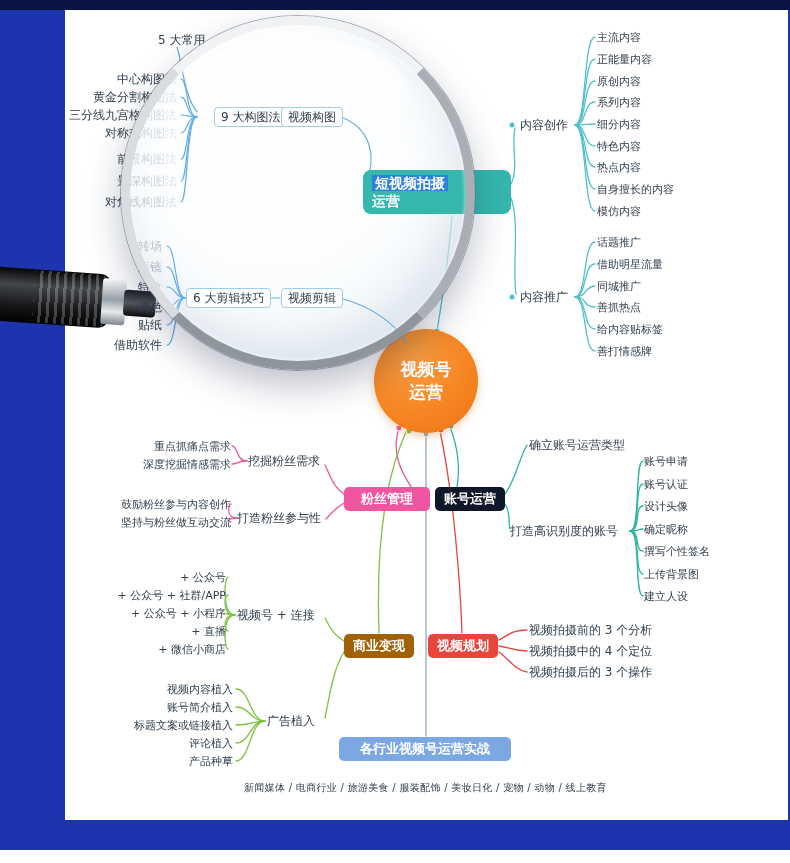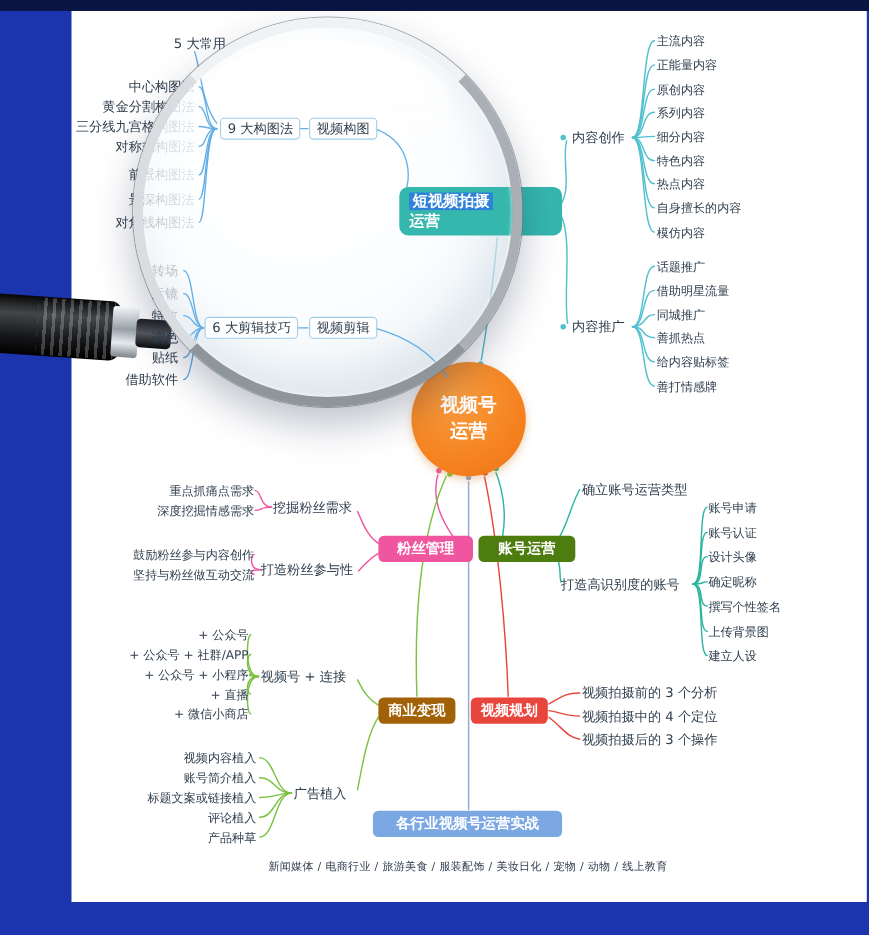--- a/index.html
+++ b/index.html
@@ -28,20 +28,21 @@
   .chip {
     position:absolute; z-index:2; border-radius:5px; color:#fff; font-weight:bold; font-size:13px;
     display:flex; align-items:center; justify-content:center; white-space:nowrap;
   }
   .center-node {
     position:absolute; left:374px; top:329px; width:104px; height:104px; border-radius:50%;
     background:radial-gradient(circle at 38% 30%, #f99e40, #f5821f 62%, #ee7316);
     z-index:2; color:#fff; font-weight:bold; font-size:17px; line-height:23px;
     display:flex; flex-direction:column; align-items:center; justify-content:center; text-align:center;
     box-shadow:0 3px 8px rgba(200,120,30,0.35);
+    font-family:Liberation Serif, serif;
   }
   .top-node {
     position:absolute; left:363px; top:170px; width:148px; height:44px; background:#35b7ae;
     border-radius:8px; z-index:4; color:#fff; font-weight:bold; font-size:14px; line-height:18px;
     padding:4px 9px;
   }
   .top-node .hl { background:#2d81d8; padding:0 3px; }
 
   .lens-glass {
     position:absolute; left:130px; top:25px; width:336px; height:336px; border-radius:50%; z-index:3;
@@ -200,21 +201,21 @@
   </div>
 
   <div class="chip" style="left:344px;top:487px;width:86px;height:24px;background:#f0569f">粉丝管理</div>
   <div class="leaf md" style="left:248px;top:454px">挖掘粉丝需求</div>
   <div class="leaf ra" style="right:559px;top:440px">重点抓痛点需求</div>
   <div class="leaf ra" style="right:559px;top:458px">深度挖掘情感需求</div>
   <div class="leaf md" style="left:237px;top:511px">打造粉丝参与性</div>
   <div class="leaf ra" style="right:559px;top:498px">鼓励粉丝参与内容创作</div>
   <div class="leaf ra" style="right:559px;top:516px">坚持与粉丝做互动交流</div>
 
-  <div class="chip" style="left:435px;top:487px;width:88px;height:24px;background:#4d7c0f">账号运营</div>
+  <div class="chip" style="left:435px;top:487px;width:70px;height:24px;background:#0f172a">账号运营</div>
   <div class="leaf md" style="left:529px;top:438px">确立账号运营类型</div>
   <div class="leaf md" style="left:510px;top:524px">打造高识别度的账号</div>
   <div class="leaf" style="left:644px;top:455px">账号申请</div>
   <div class="leaf" style="left:644px;top:478px">账号认证</div>
   <div class="leaf" style="left:644px;top:500px">设计头像</div>
   <div class="leaf" style="left:644px;top:523px">确定昵称</div>
   <div class="leaf" style="left:644px;top:545px">撰写个性签名</div>
   <div class="leaf" style="left:644px;top:568px">上传背景图</div>
   <div class="leaf" style="left:644px;top:590px">建立人设</div>
 
@@ -258,21 +259,21 @@
       <path d="M185 298 C175 298 176 287 167 287"></path>
       <path d="M185 298 C175 298 176 307 167 307"></path>
       <path d="M185 298 C175 298 176 325 167 325"></path>
       <path d="M185 298 C175 298 176 345 167 345"></path>
       <path d="M263 298 L280 298"></path>
       <path d="M340 117 C374 128 375 162 367 179"></path>
       <path d="M340 298 C377 308 396 326 407 343"></path>
     </g>
   </svg>
 
-  <div class="small-box" style="left:200px;top:107px">9 大构图法</div>
+  <div class="small-box" style="left:214px;top:107px">9 大构图法</div>
   <div class="small-box" style="left:281px;top:107px">视频构图</div>
   <div class="small-box" style="left:186px;top:288px">6 大剪辑技巧</div>
   <div class="small-box" style="left:281px;top:288px">视频剪辑</div>
 
   <div class="top-node">
     <span class="hl">短视频拍摄</span><br>
     <span>运营</span>
   </div>
 
   <div class="lens-rim"></div>

